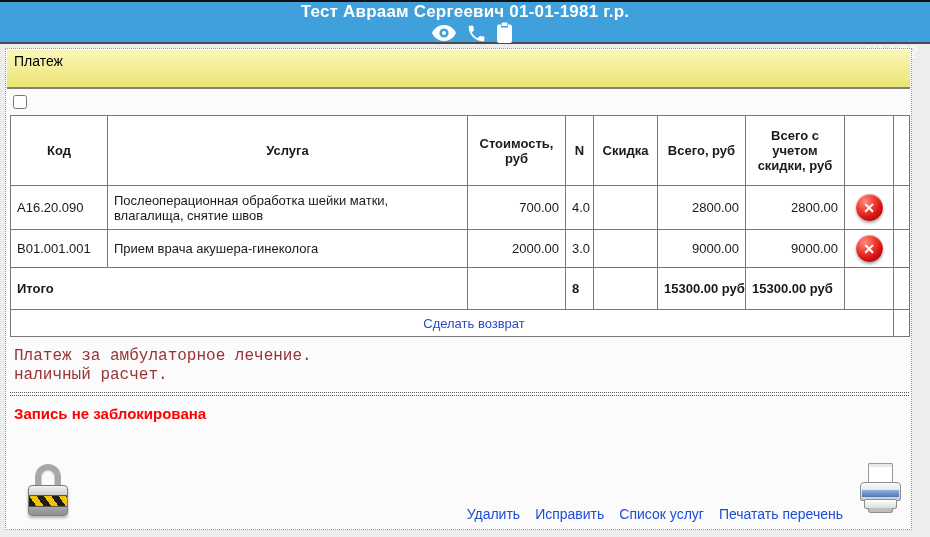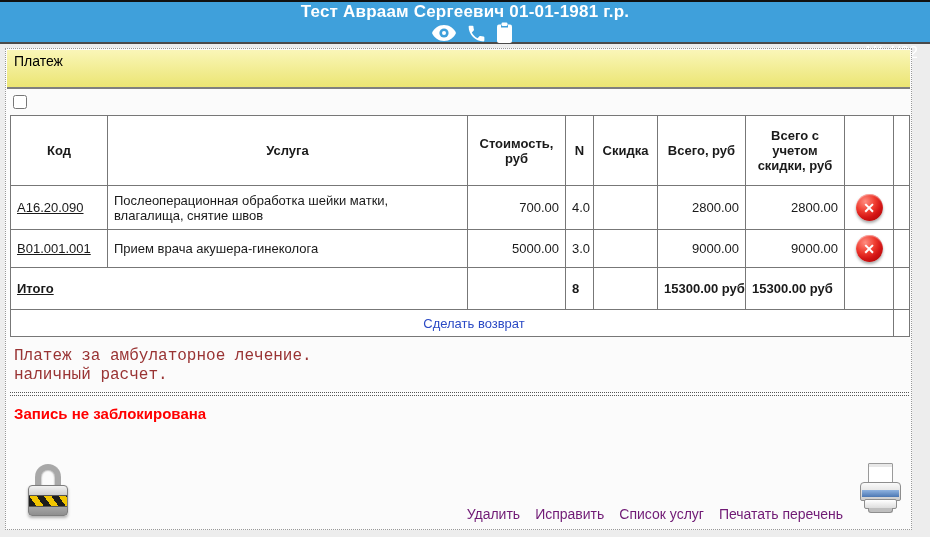--- a/index.html
+++ b/index.html
@@ -44,21 +44,21 @@
   table.svc {
     margin:4px 0 0 4px; border-collapse:collapse; table-layout:fixed;
     width:899px; background:#fff; font-size:13px;
   }
   table.svc th, table.svc td { border:1px solid #777; padding:2px 6px; vertical-align:middle; }
   table.svc th { font-weight:bold; text-align:center; padding:2px 4px; }
   tr.hrow  { height:70px; }
   tr.r1 { height:44px; } tr.r2 { height:42px; } tr.r3 { height:38px; }
   tr.trow { height:42px; } tr.refrow { height:27px; }
   td.num { text-align:right; }
-  td.code { padding-left:5px;text-decoration:underline; }
+  td.code { padding-left:5px; }
   td.bold, tr.trow td { font-weight:bold; }
   td.nowrap { white-space:nowrap; padding:2px 3px; }
   td.refund { text-align:center; }
   td.refund a { color:#2b4ac5; text-decoration:none; font-size:13px; cursor:pointer;margin-left:44px; }
 
   .delbtn {
     display:inline-flex; width:27px; height:27px; border-radius:50%;
     background:radial-gradient(circle at 34% 28%, #ff8d80 0%, #ef3b2f 38%, #d31414 62%, #9d0404 100%);
     color:#fff; font-weight:bold; font-size:14px;
     align-items:center; justify-content:center;
@@ -72,21 +72,21 @@
   .dotsep { margin:7px 2px 0 4px; height:4px; border-top:1px dotted #555; border-bottom:1px dotted #555; }
   .lockmsg { margin:9px 0 0 8px; color:#ff0000; font-weight:bold; font-size:15px; }
 
   
   .bottombar {
     position:absolute; left:22px; right:9px; bottom:7px;
     display:flex; align-items:center;
   }
   .spacer { flex:1; }
   .links { display:flex; gap:15px; margin-right:17px; align-items:center; }
-  .links a { color:#701a75; text-decoration:none; font-size:14px; cursor:pointer;margin-top:47px; }
+  .links a { color:#1d4ed8; text-decoration:none; font-size:14px; cursor:pointer;margin-top:47px; }
 
   
   .lock { position:relative; width:40px; height:54px; }
   .shackle {
     position:absolute; top:0; left:7px; width:26px; height:24px;
     border:6px solid #a8a8a8; border-bottom:none;
     border-radius:13px 13px 0 0;
     box-shadow:inset 0 0 2px #666;
   }
   .lockbody {
@@ -200,21 +200,21 @@
               <span>✕</span>
             </span>
       </td>
       <td></td>
     </tr>
 
 
     <tr class="r3">
       <td class="code">В01.001.001</td>
       <td>Прием врача акушера-гинеколога</td>
-      <td class="num">5000.00</td>
+      <td class="num">2000.00</td>
       <td>3.0</td>
       <td></td>
       <td class="num">9000.00</td>
       <td class="num">9000.00</td>
       <td class="delc">
         <span class="delbtn">
               <span>✕</span>
             </span>
       </td>
       <td></td>

